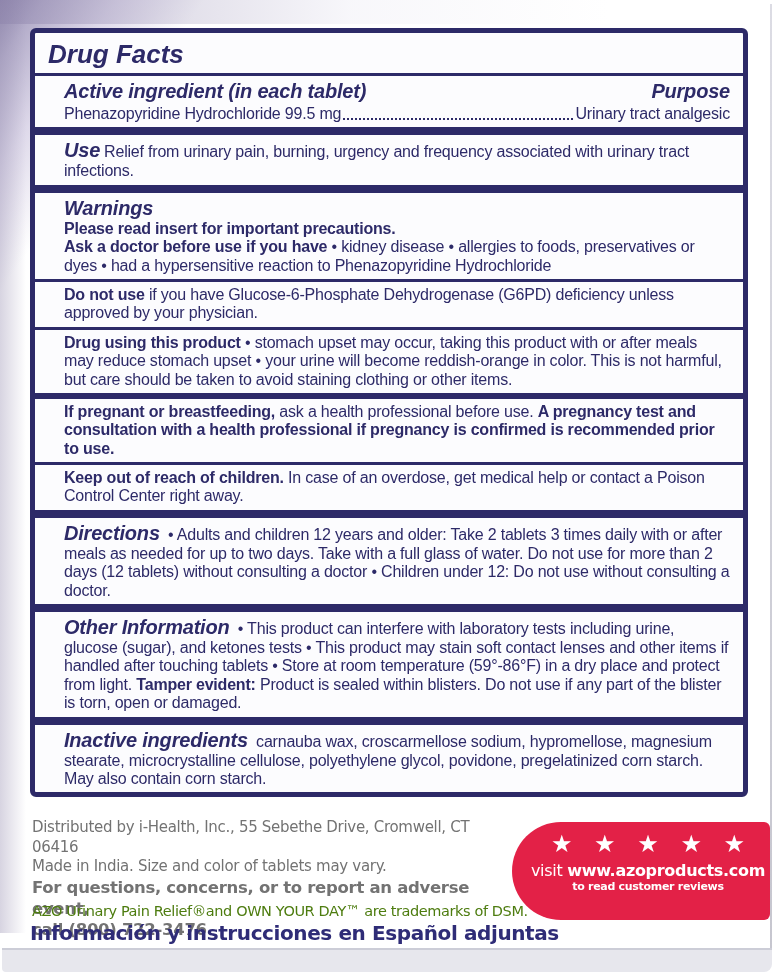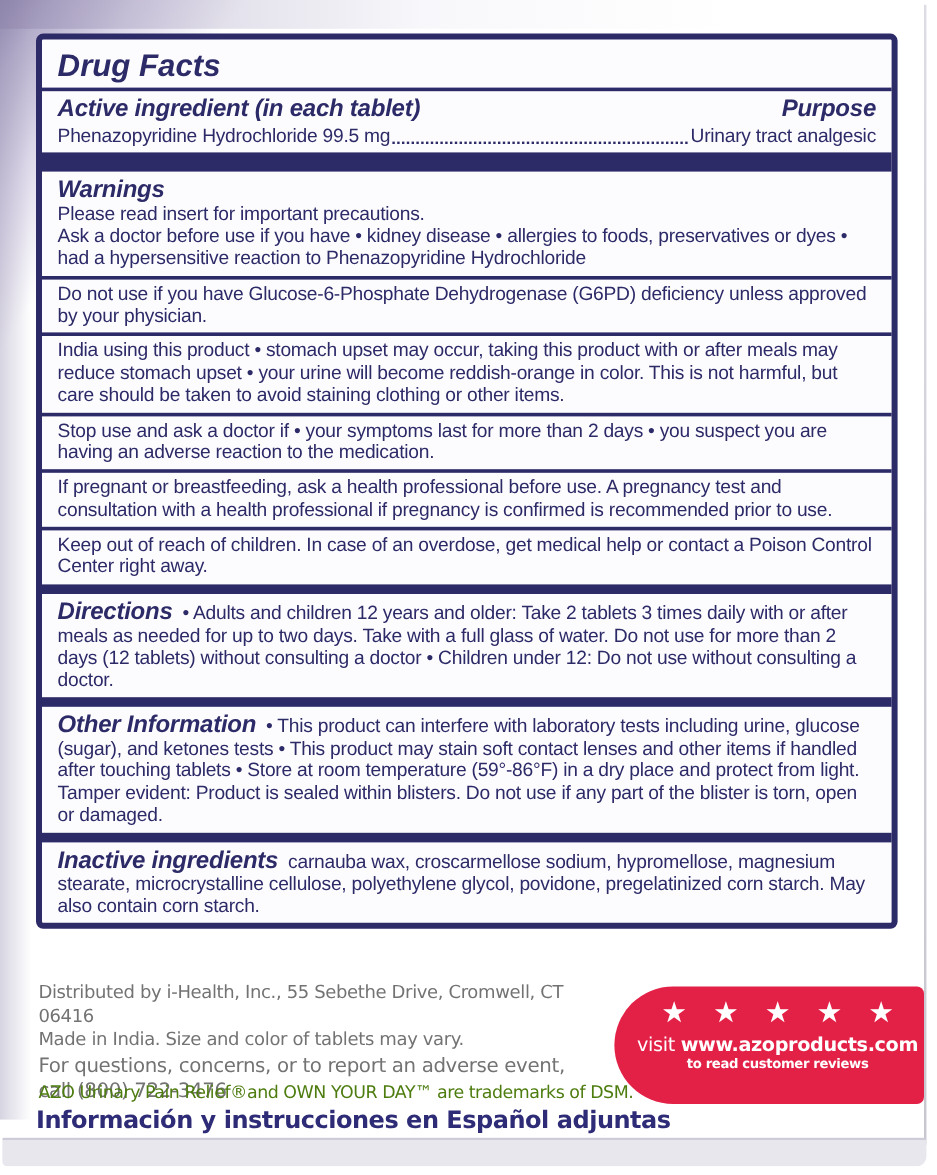--- a/index.html
+++ b/index.html
@@ -25,30 +25,30 @@
   .package-edge-bottom{position:absolute;left:2px;right:9px;bottom:0;height:22px;
     background:#e7e7ed;border-top:2px solid #cccdd7;border-radius:0 0 8px 4px;}
 
   
   .label-box{
     position:absolute;left:30px;top:28px;width:718px;
     box-sizing:border-box;
     border:5px solid #2d2a68;border-radius:6px;
     background:#fcfcfe;
   }
-  .sec{padding:4px 13px;letter-spacing:-0.2px;font-size:16px;line-height:1.15;}
+  .sec{padding:4px 13px;letter-spacing:-0.2px;font-size:16px;line-height:1.15;margin-left:16px;}
   .rule{height:3px;background:#2d2a68;}
   .rule.thick{height:8px;}
   .df-title{font-size:26px;font-weight:bold;font-style:italic;padding:6px 13px 3px;}
   .h2{font-size:20px;font-weight:bold;font-style:italic;}
   .h2.inline{margin-right:4px;}
   .ai-head{display:flex;justify-content:space-between;align-items:baseline;}
   .ai-line{display:flex;align-items:flex-end;margin-top:2px;}
   .ai-line .leader{flex:1;margin:0 2px 3px;border-bottom:2px dotted #2d2a68;min-width:30px;}
-  .b{font-weight:normal;}
+  .b{font-weight:bold;}
   p{margin:0;}
 
   
   .footer{position:absolute;left:32px;top:818px;width:486px;
     font-family:"DejaVu Sans", sans-serif;font-size:15px;line-height:1.3;color:#737373;letter-spacing:-0.3px;}
   .footer .b{font-size:16.5px;letter-spacing:-0.3px;}
   .trademark{position:absolute;left:32px;top:903px;width:520px;
     font-family:"DejaVu Sans", sans-serif;font-size:14.5px;color:#4d7c0f;letter-spacing:-0.4px;}
   .spanish{position:absolute;left:30px;top:921px;width:560px;
     font-family:"DejaVu Sans", sans-serif;font-size:20px;font-weight:bold;color:#2f2c77;letter-spacing:-0.4px;}
@@ -86,46 +86,46 @@
       </div>
       <div class="ai-line">
         <span>Phenazopyridine Hydrochloride 99.5 mg</span>
         <span class="leader"></span>
         <span>Urinary tract analgesic</span>
       </div>
     </div>
 
     <div class="rule thick"></div>
 
+    <div class="sec">
+      <p><span class="h2 inline">Use</span><span>Relief from urinary pain, burning, urgency and frequency associated with urinary tract infections.</span></p>
+    </div>
 
     <div class="rule thick"></div>
 
     <div class="sec">
       <div class="h2">Warnings</div>
       <p class="b">Please read insert for important precautions.</p>
       <p><span class="b">Ask a doctor before use if you have</span><span> • kidney disease • allergies to foods, preservatives or dyes • had a hypersensitive reaction to Phenazopyridine Hydrochloride</span></p>
     </div>
 
     <div class="rule"></div>
 
     <div class="sec">
       <p><span class="b">Do not use</span><span> if you have Glucose-6-Phosphate Dehydrogenase (G6PD) deficiency unless approved by your physician.</span></p>
     </div>
 
     <div class="rule"></div>
 
     <div class="sec">
-      <p><span class="b">India using this product</span><span> • stomach upset may occur, taking this product with or after meals may reduce stomach upset • your urine will become reddish-orange in color. This is not harmful, but care should be taken to avoid staining clothing or other items.</span></p>
+      <p><span class="b">Drug using this product</span><span> • stomach upset may occur, taking this product with or after meals may reduce stomach upset • your urine will become reddish-orange in color. This is not harmful, but care should be taken to avoid staining clothing or other items.</span></p>
     </div>
 
     <div class="rule"></div>
 
-    <div class="sec">
-      <p><span class="b">Stop use and ask a doctor if</span><span> • your symptoms last for more than 2 days • you suspect you are having an adverse reaction to the medication.</span></p>
-    </div>
 
     <div class="rule"></div>
 
     <div class="sec">
       <p><span class="b">If pregnant or breastfeeding,</span><span> ask a health professional before use.  </span><span class="b">A pregnancy test and consultation with a health professional if pregnancy is confirmed is recommended prior to use.</span></p>
     </div>
 
     <div class="rule"></div>
 
     <div class="sec">

